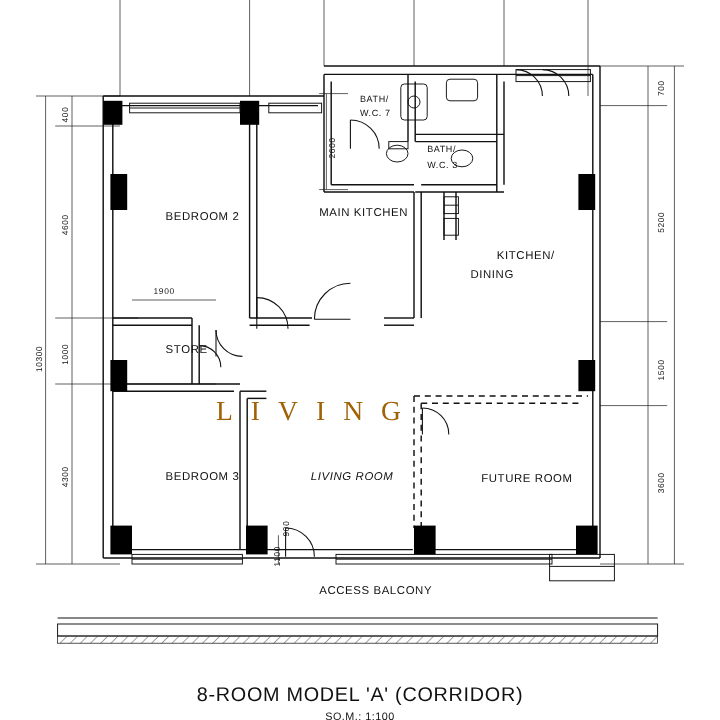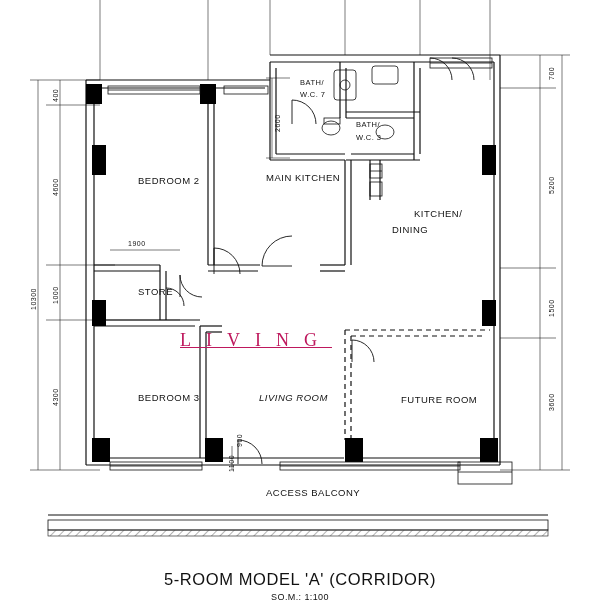--- a/index.html
+++ b/index.html
@@ -36,25 +36,24 @@
   }
   .subtitle{
     position:absolute;
     left:0;right:0;
     text-align:center;
     font-size:9px;
     letter-spacing:.4px;
   }
   .watermark{
     position:absolute;
-    font-size:18px;
+    font-size:23px;
     letter-spacing:15px;
-    color:#be185d;
+    color:#a16207;
     font-family:"Liberation Serif", serif;
-    text-decoration:underline;
   }
 </style>
 </head>
 <body>
 
 <svg id="plan" viewBox="0 0 600 600">
   <defs>
     <pattern id="hatch" width="6" height="6" patternUnits="userSpaceOnUse" patternTransform="rotate(45)">
       <line x1="0" y1="0" x2="0" y2="6" stroke="#666" stroke-width="1"></line>
     </pattern>
@@ -247,14 +246,14 @@
 <div class="lbl vdim" style="left:52px;top:196px;">4600</div>
 <div class="lbl vdim" style="left:52px;top:304px;">1000</div>
 <div class="lbl vdim" style="left:52px;top:406px;">4300</div>
 <div class="lbl vdim" style="left:274px;top:132px;">2600</div>
 <div class="lbl vdim" style="left:548px;top:80px;">700</div>
 <div class="lbl vdim" style="left:548px;top:194px;">5200</div>
 <div class="lbl vdim" style="left:548px;top:317px;">1500</div>
 <div class="lbl vdim" style="left:548px;top:411px;">3600</div>
 <div class="lbl vdim" style="left:228px;top:472px;">1100</div>
 
-<div class="title" style="top:570px;">5-ROOM MODEL 'A' (CORRIDOR)</div>
+<div class="title" style="top:570px;">8-ROOM MODEL 'A' (CORRIDOR)</div>
 <div class="subtitle" style="top:592px;">SQ.M.: 1:100</div>
 
 </body></html>

